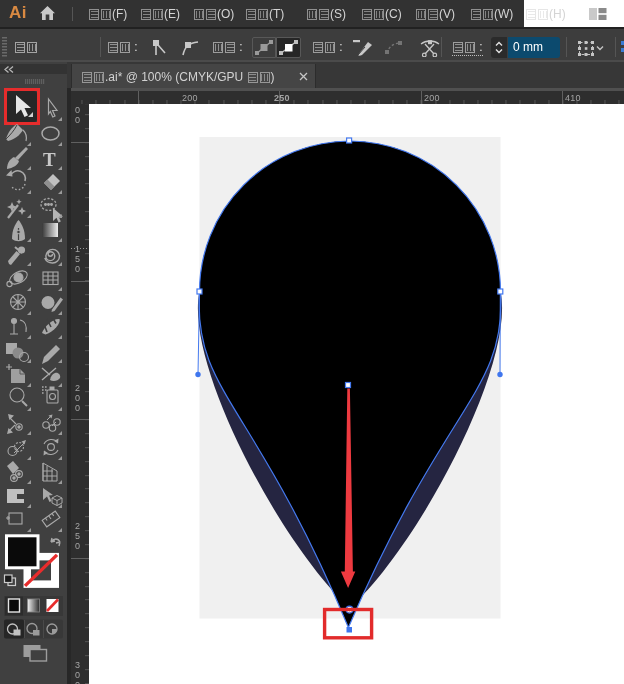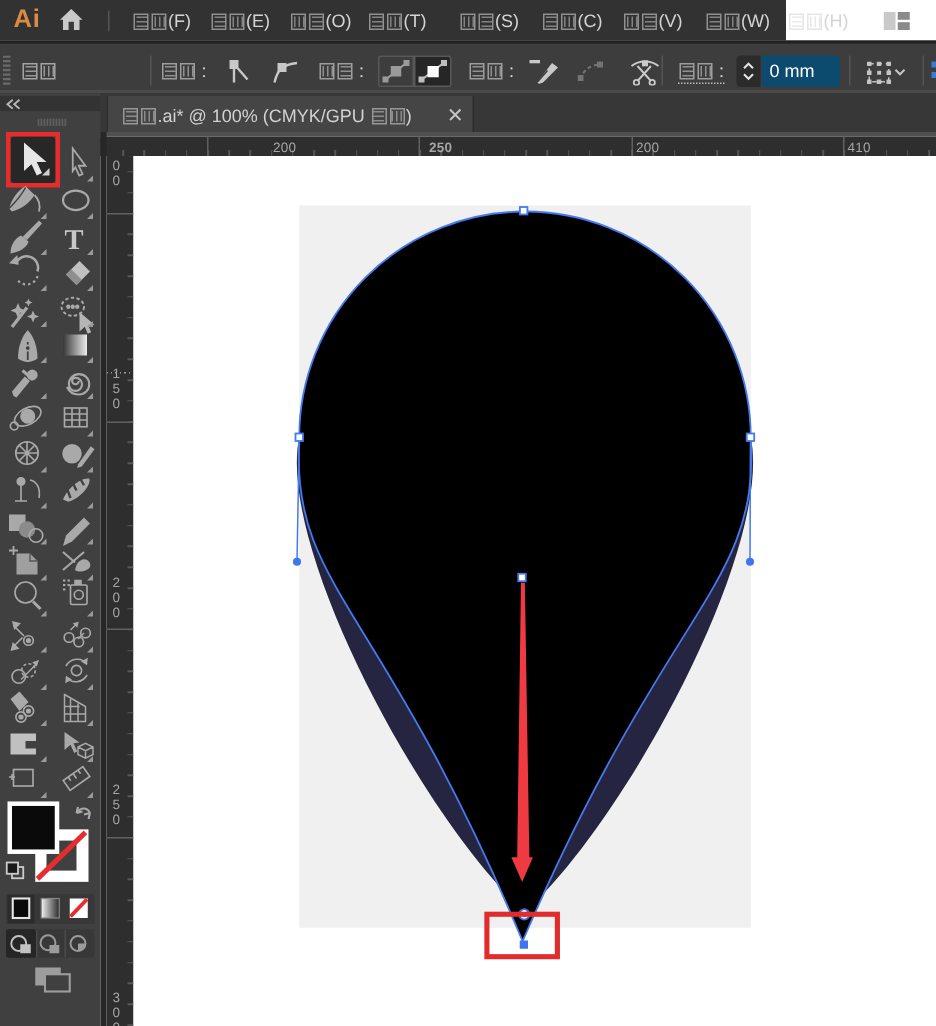--- a/index.html
+++ b/index.html
@@ -161,21 +161,21 @@
 </div>
 
 <div id="tabstrip" class="abs"></div>
 <div id="rulerH" class="abs">
   <div class="abs" style="left:0;bottom:0;width:558px;height:4px;background:repeating-linear-gradient(90deg,#555 0 1px,transparent 1px 14.14px);background-position:1.46px 0;"></div>
   <div class="tick" style="left:71.6px;top:0;width:1px;height:13px;"></div>
   <div class="tick" style="left:213px;top:0;width:1px;height:13px;"></div>
   <div class="tick" style="left:354.5px;top:0;width:1px;height:13px;"></div>
   <div class="tick" style="left:496px;top:0;width:1px;height:13px;"></div>
   <div class="rlab" style="left:75px;top:2px;margin-left:41px;">200</div>
-  <div class="rlab" style="left:220px;top:2px;font-weight:bold;">250</div>
+  <div class="rlab" style="left:208px;top:2px;font-weight:bold;">250</div>
   <div class="rlab" style="left:358px;top:2px;">200</div>
   <div class="rlab" style="left:499px;top:2px;">410</div>
 </div>
 <div id="rulerV" class="abs">
   <div class="abs" style="right:0;top:0;width:4px;height:580px;background:repeating-linear-gradient(180deg,#555 0 1px,transparent 1px 13.87px);background-position:0 10.16px;"></div>
   <div class="tick" style="left:0;top:37.9px;width:18px;height:1px;"></div>
   <div class="tick" style="left:0;top:176.6px;width:18px;height:1px;"></div>
   <div class="tick" style="left:0;top:315.3px;width:18px;height:1px;"></div>
   <div class="tick" style="left:0;top:454px;width:18px;height:1px;"></div>
 

